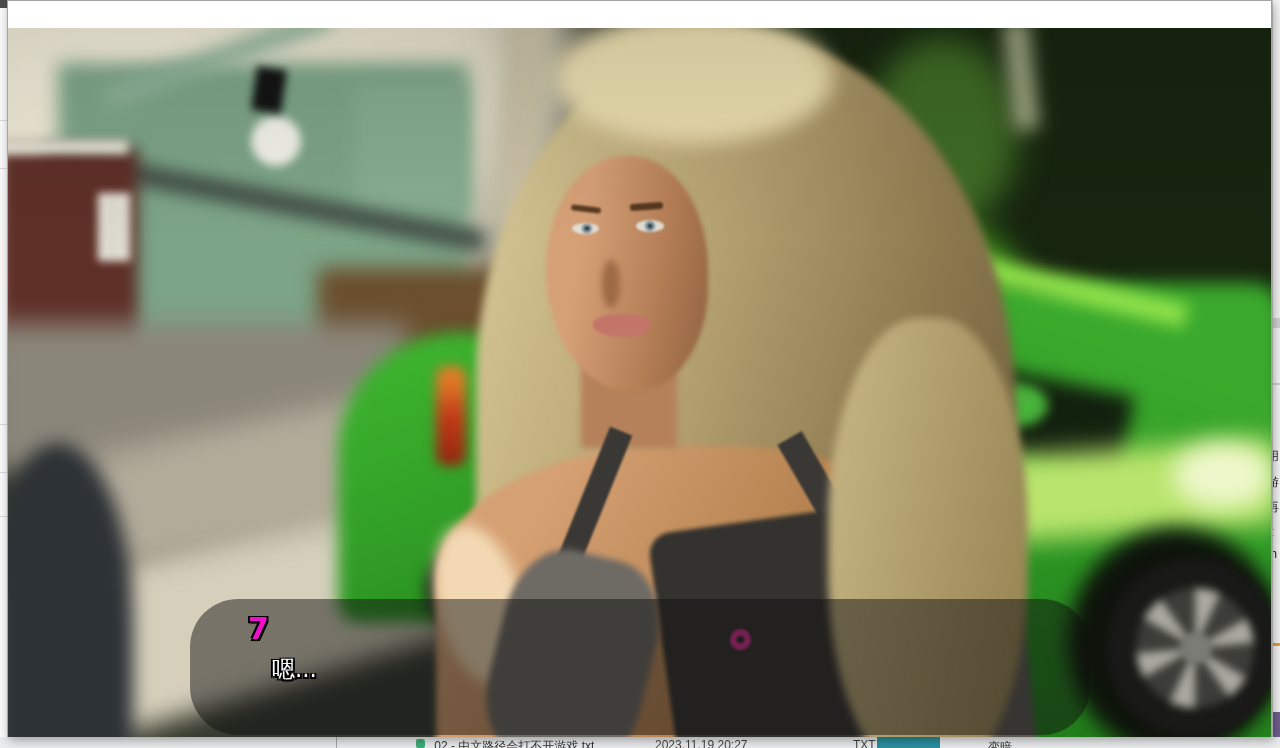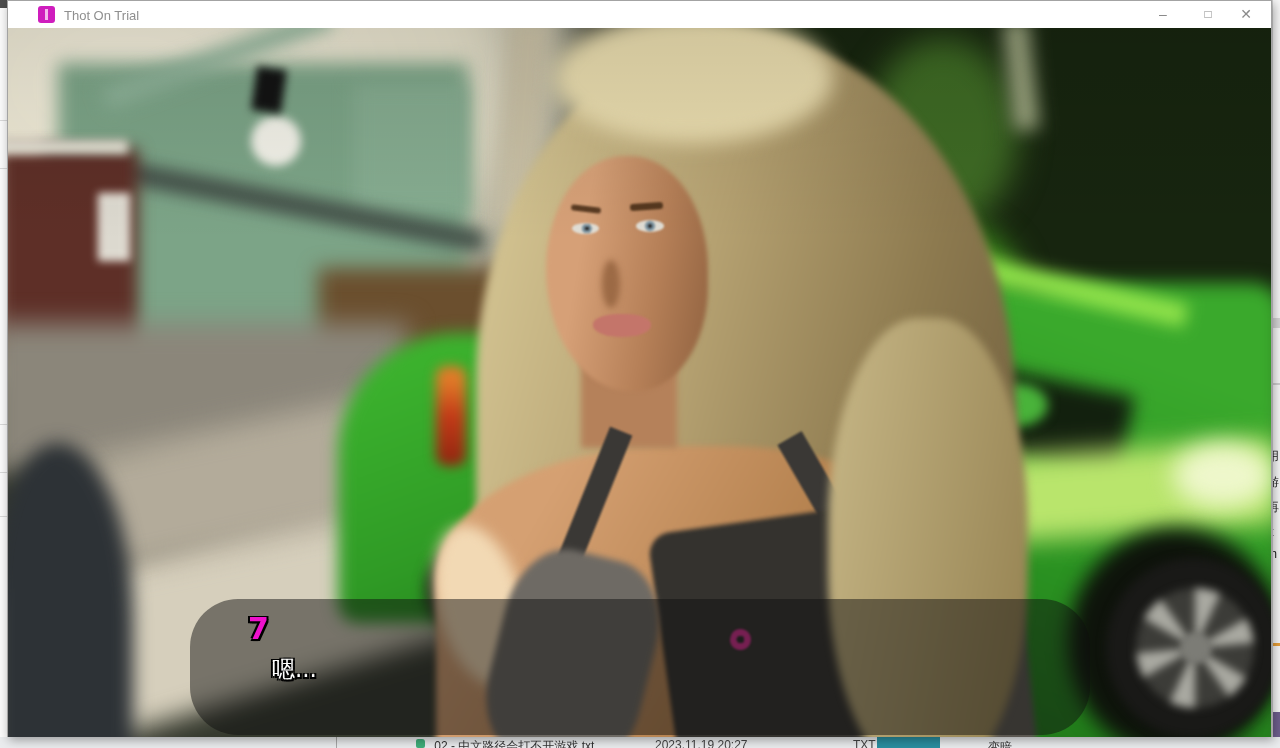--- a/index.html
+++ b/index.html
@@ -180,27 +180,20 @@
   <div class="vdivider"></div>
   <div class="file-icon"></div>
   <div class="file-name">.02 - 中文路径会打不开游戏.txt</div>
   <div class="file-date">2023.11.19 20:27</div>
   <div class="file-type">TXT</div>
   <div class="teal-select"></div>
   <div class="dim-label">变暗</div>
 </div>
 
 <div class="game-window">
-  <div class="title-bar">
-    <div class="app-icon"></div>
-    <div class="title-text">Thot On Trial</div>
-    <div class="win-btn btn-min">–</div>
-    <div class="win-btn btn-max">□</div>
-    <div class="win-btn btn-close">✕</div>
-  </div>
 
   <div class="scene">
     <div class="sky"></div>
     <div class="trees-right"></div>
     <div class="trees-light1"></div>
     <div class="trees-light2"></div>
     <div class="palm-trunk2"></div>
 
     <div class="mint-wall"></div>
     <div class="mint-gable-r"></div>

